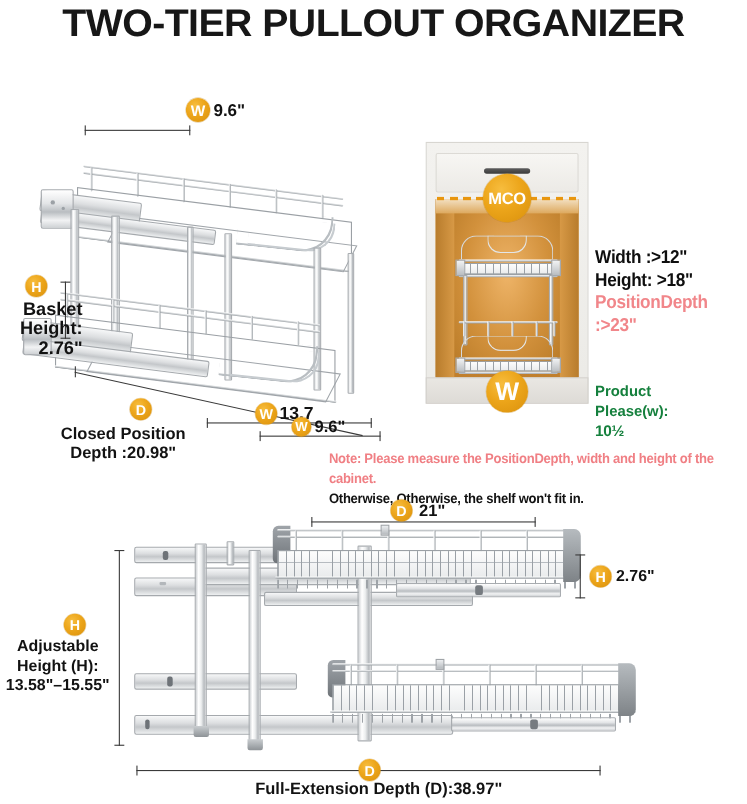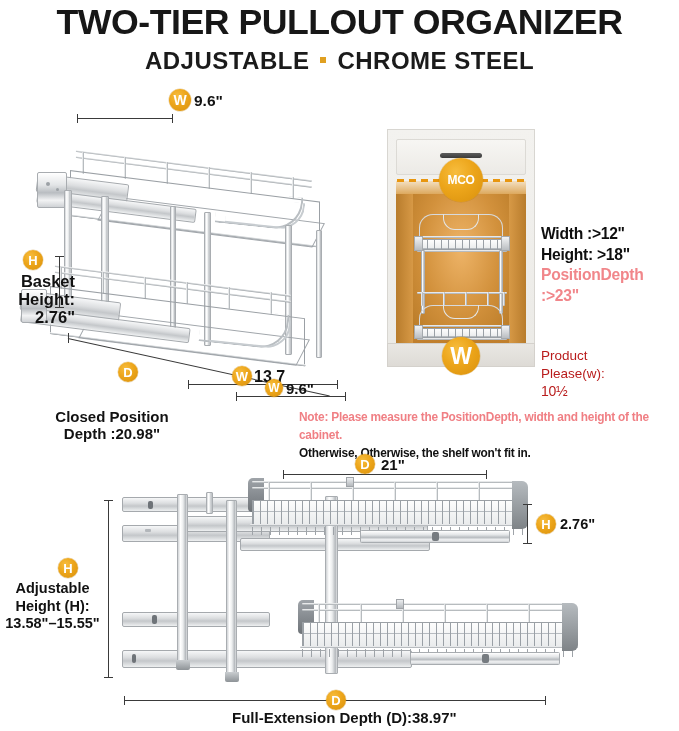--- a/index.html
+++ b/index.html
@@ -37,21 +37,21 @@
     border-radius: 50%;
     background: radial-gradient(circle at 38% 32%, #f7bd3e 0%, #eca51a 45%, #d9900c 100%);
     color: #ffffff; font-weight: 700;
     display: flex; align-items: center; justify-content: center;
     line-height: 1; z-index: 12;
     box-shadow: 0 0 0 0.5px rgba(180,120,10,0.35);
   }
   .badge.w22 { width: 22px; height: 22px; font-size: 14px; }
   .badge.w20 { width: 20px; height: 20px; font-size: 13px; }
   .badge.w18 { width: 18px; height: 18px; font-size: 12px; }
-  .badge.mco { width: 44px; height: 44px; font-size: 12px; letter-spacing: -0.3px; }
+  .badge.mco { width: 44px; height: 44px; font-size: 15px; letter-spacing: -0.3px; }
   .badge.wbig { width: 38px; height: 38px; font-size: 23px; }
 
   
   .dimline-h {
     position: absolute; height: 1px; background: #3a3a3a; z-index: 8;
   }
   .dimline-h::before, .dimline-h::after {
     content: ""; position: absolute; top: -4px; width: 1px; height: 9px; background: #3a3a3a;
   }
   .dimline-h::before { left: 0; }
@@ -88,21 +88,21 @@
   }
   .spec-big {
     position: absolute; z-index: 11; line-height: 1.22;
     font-size: 17px; font-weight: 700; color: #0f0f0f;
     letter-spacing: -0.3px;
     transform: scaleX(0.92); transform-origin: left top;
   }
   .spec-big .pink { color: #f1868a; }
   .prodw {
     position: absolute; z-index: 11; line-height: 1.3;
-    font-size: 13.5px; font-weight: 400; color: #b91c1c;
+    font-size: 13.5px; font-weight: 700; color: #15803d;
   }
   .prodw .num { font-size: 14px; letter-spacing: -0.3px; }
 
   .note {
     position: absolute; z-index: 11; line-height: 1.45;
     font-weight: 700; letter-spacing: -0.25px;
     transform: scaleX(0.95); transform-origin: left top;
   }
   .note .l1 { font-size: 12.5px; color: #f07f84; display: block; }
   .note .l2 { font-size: 12.5px; color: #111; display: block; }
@@ -203,23 +203,20 @@
     background: repeating-linear-gradient(90deg,#e8960f 0 7px, rgba(255,255,255,0) 7px 12px);
     z-index: 9;
   }
 </style>
 </head>
 <body>
 
 <div id="page">
 
   <div class="title">TWO-TIER PULLOUT ORGANIZER</div>
-  <div class="subtitle">
-    <span>ADJUSTABLE</span><span class="dot"></span><span>CHROME STEEL</span>
-  </div>
 
   <div>
 
     <div class="wirebar art" style="left:76px; top:150px; width:238px; transform:rotate(7.2deg); transform-origin:0 0;"></div>
     <div class="wirebar art" style="left:76px; top:156px; width:238px; transform:rotate(7.2deg); transform-origin:0 0;"></div>
 
     <div class="wirebar-v art" style="left:82px; top:152px; height:22px;"></div>
     <div class="wirebar-v art" style="left:124px; top:157px; height:22px;"></div>
     <div class="wirebar-v art" style="left:166px; top:162px; height:22px;"></div>
     <div class="wirebar-v art" style="left:208px; top:167px; height:22px;"></div>
@@ -277,21 +274,21 @@
     <span>Basket Height:</span><br>
     <span>2.76"</span>
   </div>
   <div class="dimline-v" style="left:59px; top:256px; height:52px;"></div>
 
   <div class="dimline-diag" style="left:0; top:0;">
     <div class="seg" style="left:68px; top:338px; width:268px; transform:rotate(12.4deg);"></div>
   </div>
   <div class="tick" style="left:68px; top:333px;"></div>
   <div class="badge w20" style="left:118px; top:362px;">D</div>
-  <div class="lbl-multi txt-closed" style="left:22px; top:408px; width:180px;">
+  <div class="lbl-multi txt-closed" style="left:22px; top:386px; width:180px;">
     <span>Closed Position</span><br>
     <span>Depth :20.98"</span>
   </div>
 
   <div class="dimline-h" style="left:188px; top:384px; width:150px;"></div>
   <div class="badge w20" style="left:232px; top:366px;">W</div>
   <div class="lbl txt-w" style="left:254px; top:368px;">13.7</div>
 
   <div class="dimline-h" style="left:236px; top:396px; width:110px;"></div>
   <div class="badge w18" style="left:265px; top:379px;">W</div>

